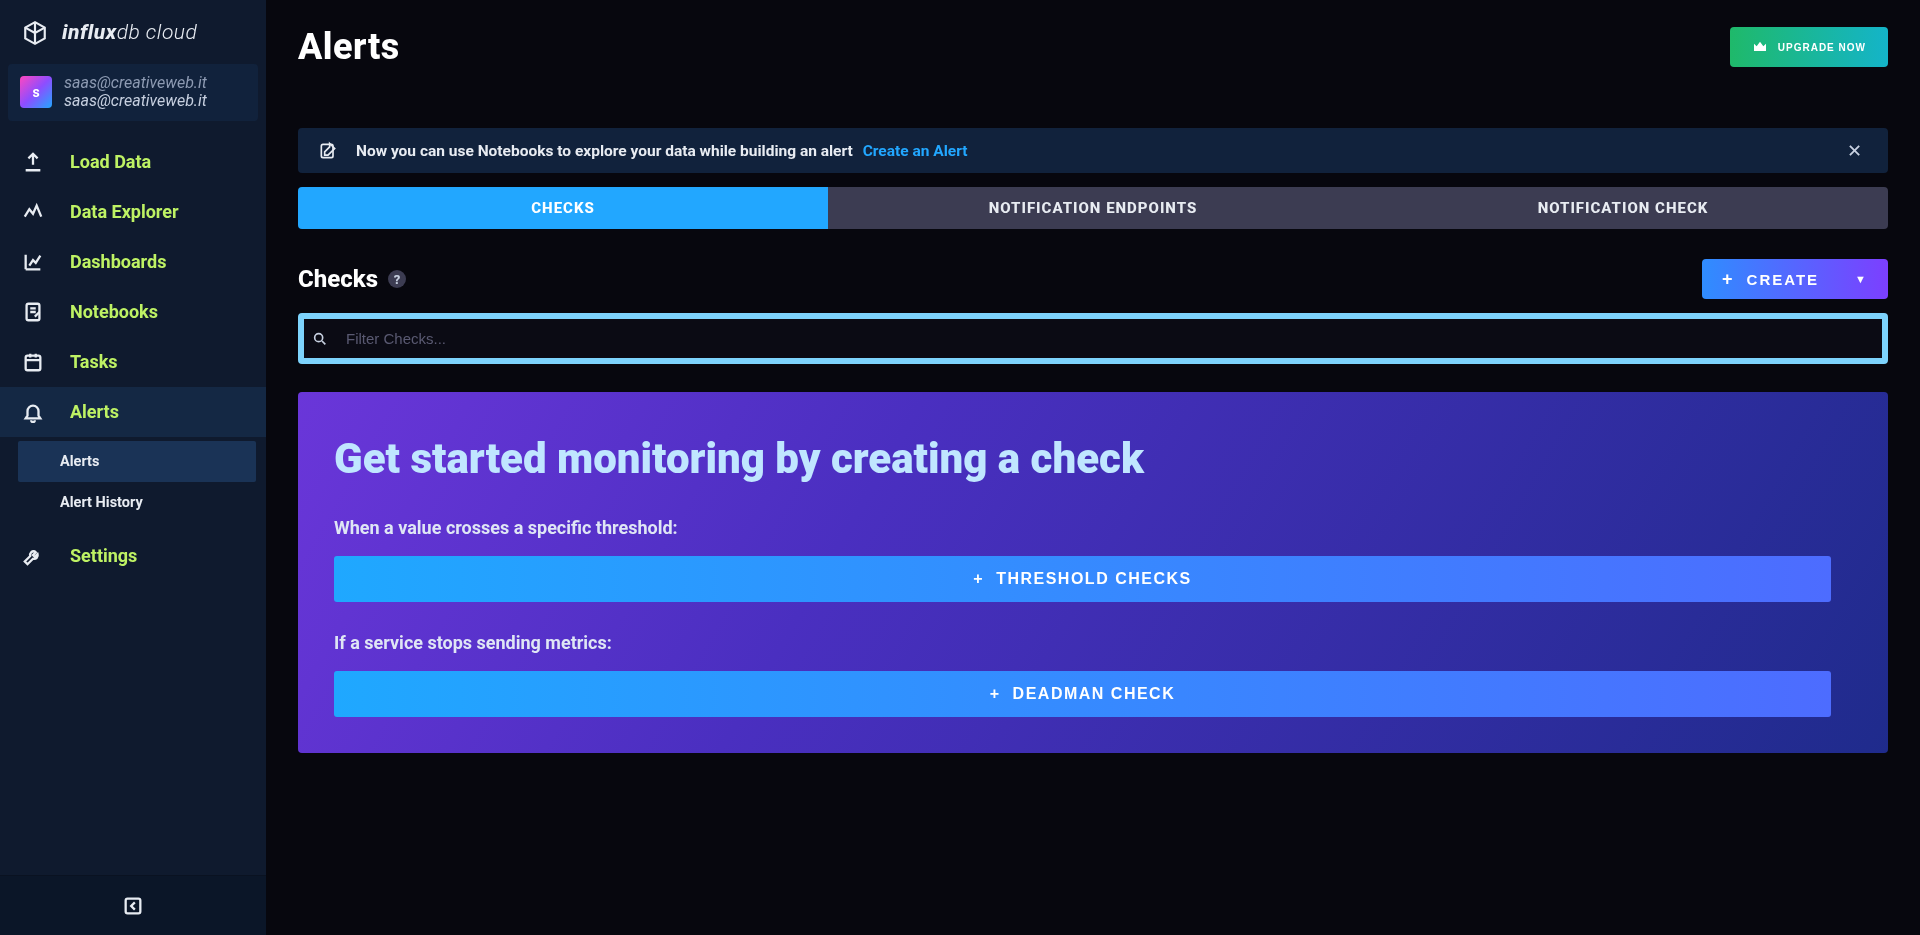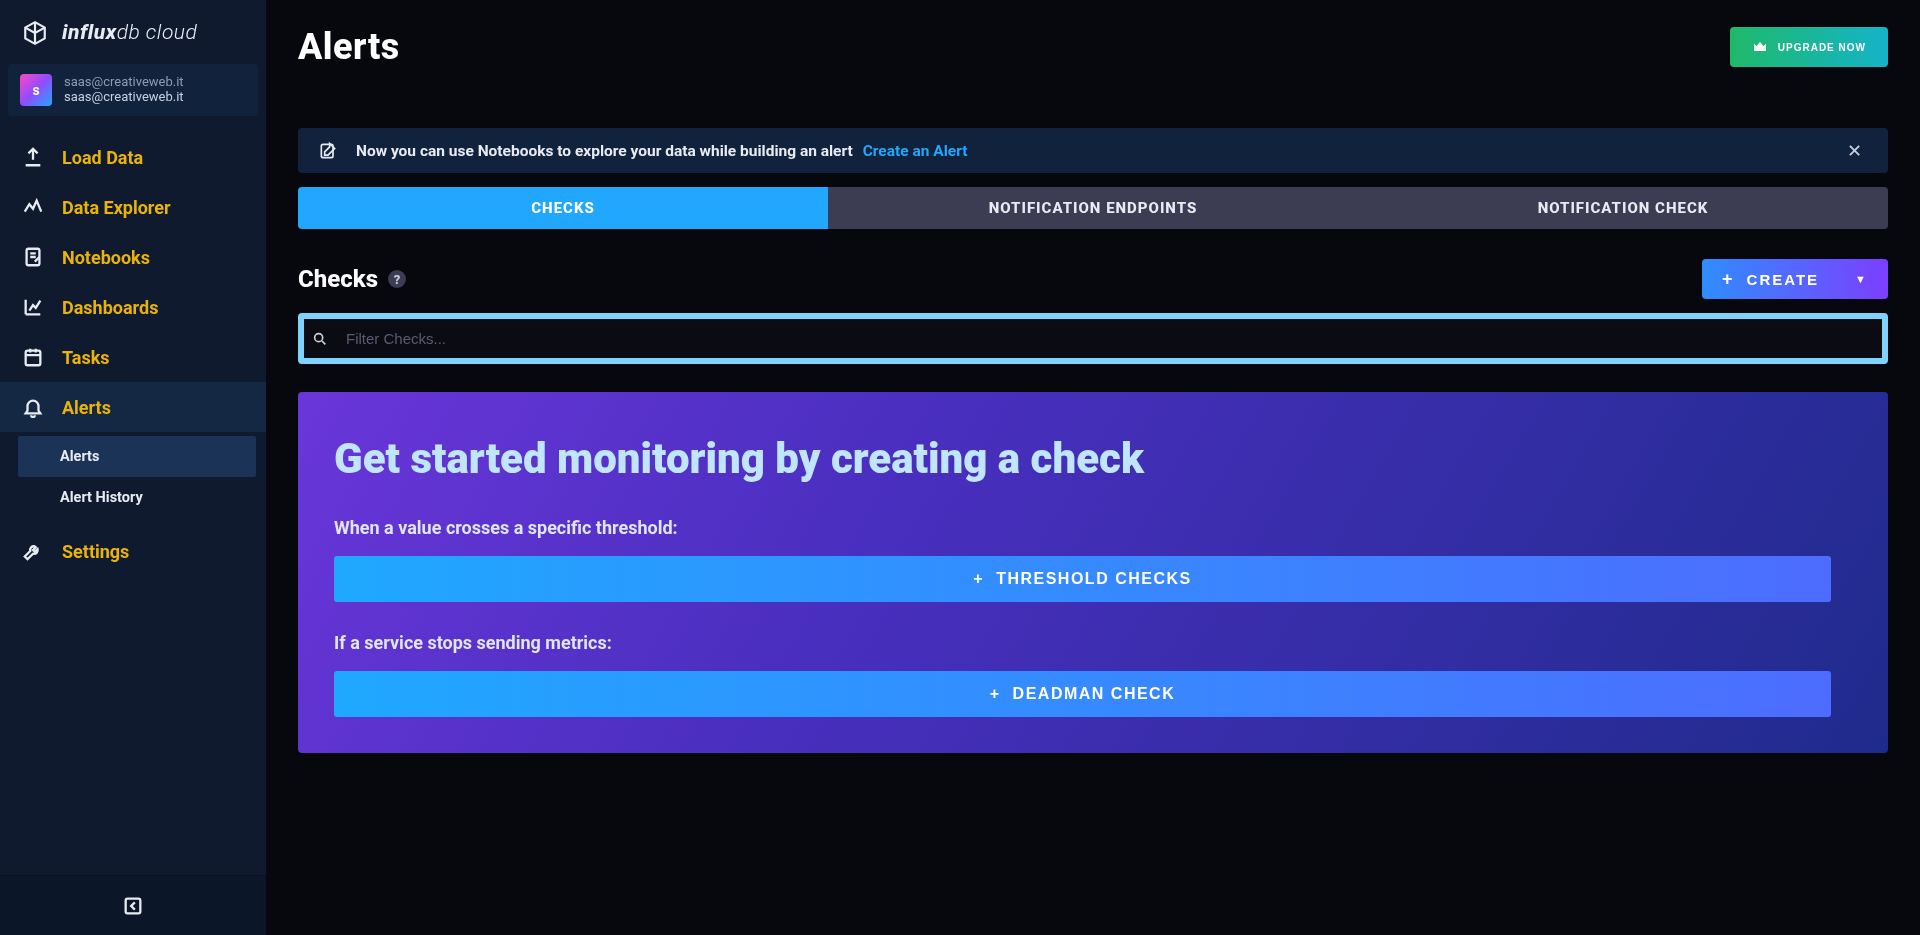--- a/index.html
+++ b/index.html
@@ -56,32 +56,32 @@
   background: linear-gradient(135deg, #ff47c0 0%, #8e4dff 50%, #22a7ff 100%);
   display: flex;
   align-items: center;
   justify-content: center;
   font-weight: 700;
   font-size: 14px;
   color: #fff;
   text-transform: lowercase;
 }
 .account-lines { display: flex; flex-direction: column; line-height: 1.15; }
-.account-line { font-size: 13px; color: #8e9bb3; }
+.account-line { font-size: 16px; color: #8e9bb3; font-style: italic; }
 .account-line.primary { color: #c7d0e0; }
 
 .nav { padding: 6px 0; }
 .nav-item {
   display: flex;
   align-items: center;
-  gap: 18px;
+  gap: 26px;
   padding: 14px 22px;
   font-size: 18px;
   font-weight: 700;
-  color: #eab308;
+  color: #bef264;
   cursor: pointer;
 }
 .nav-item.active { background: #142844; }
 .nav-icon {
   width: 22px;
   height: 22px;
   display: flex;
   align-items: center;
   justify-content: center;
   color: #e8ecf2;
@@ -315,33 +315,33 @@
       <span class="nav-icon">
         <svg viewBox="0 0 24 24" fill="none" stroke="currentColor" stroke-width="2.5">
             <path d="M3 17l5-8 4 5 4-9 5 12"></path>
           </svg>
       </span>
       <span>Data Explorer</span>
     </div>
     <div class="nav-item">
       <span class="nav-icon">
         <svg viewBox="0 0 24 24" fill="none" stroke="currentColor" stroke-width="2.5">
+            <path d="M4 20V4M4 20h16M8 16l4-6 3 3 5-8"></path>
+          </svg>
+      </span>
+      <span>Dashboards</span>
+    </div>
+    <div class="nav-item">
+      <span class="nav-icon">
+        <svg viewBox="0 0 24 24" fill="none" stroke="currentColor" stroke-width="2.5">
             <rect x="5" y="3" width="14" height="18" rx="2"></rect>
             <path d="M9 8h6M9 12h6M14 17l5-5"></path>
           </svg>
       </span>
       <span>Notebooks</span>
-    </div>
-    <div class="nav-item">
-      <span class="nav-icon">
-        <svg viewBox="0 0 24 24" fill="none" stroke="currentColor" stroke-width="2.5">
-            <path d="M4 20V4M4 20h16M8 16l4-6 3 3 5-8"></path>
-          </svg>
-      </span>
-      <span>Dashboards</span>
     </div>
     <div class="nav-item">
       <span class="nav-icon">
         <svg viewBox="0 0 24 24" fill="none" stroke="currentColor" stroke-width="2.5">
             <rect x="4" y="5" width="16" height="16" rx="2"></rect>
             <path d="M4 10h16M9 3v4M15 3v4"></path>
           </svg>
       </span>
       <span>Tasks</span>
     </div>

